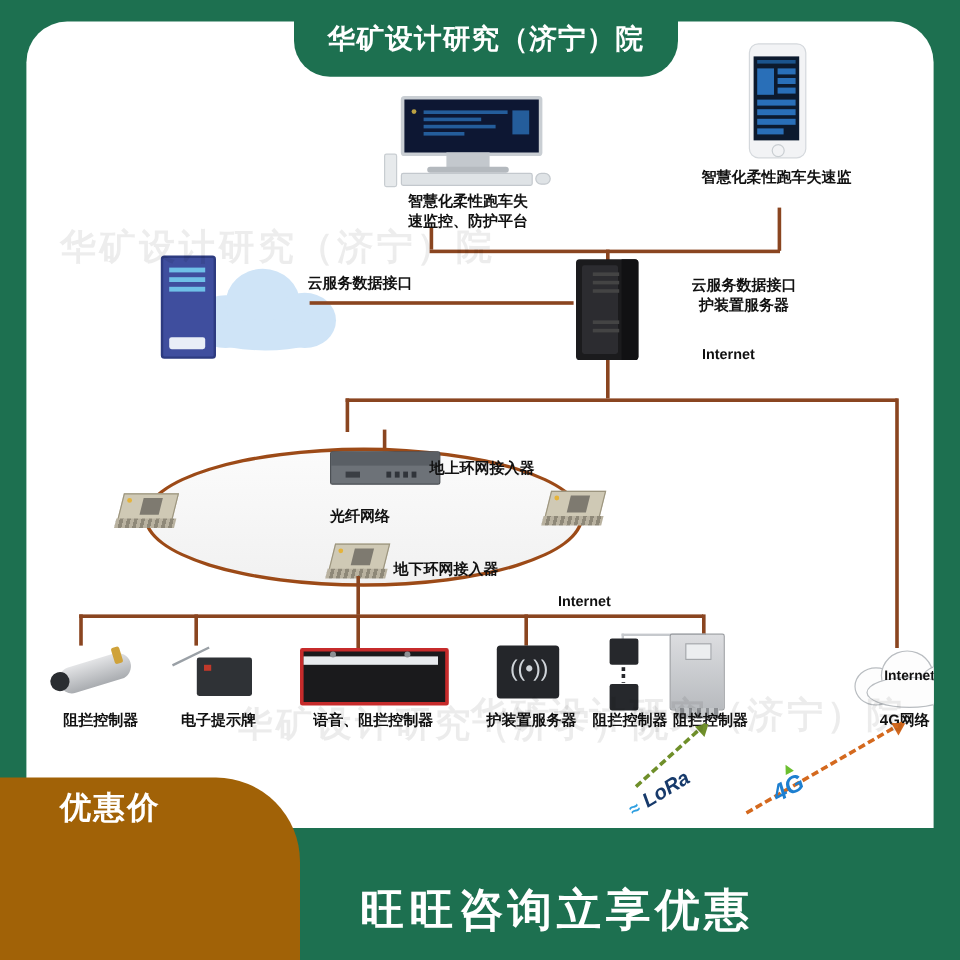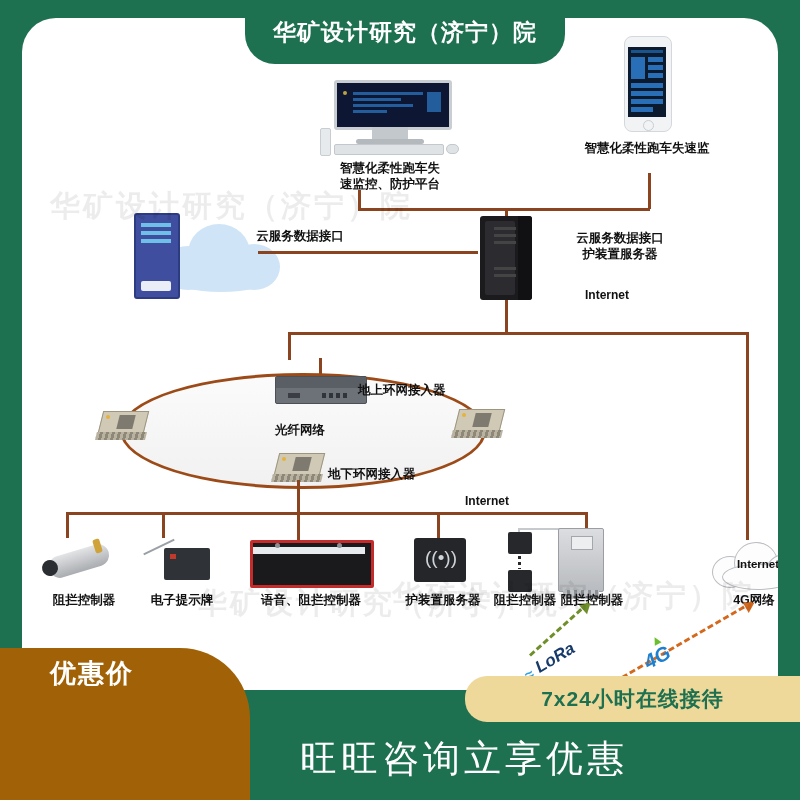--- a/index.html
+++ b/index.html
@@ -151,21 +151,21 @@
   }
   .promo-left .p1{position:absolute;left:50px;top:8px;color:#fff;font-size:26px;font-weight:bold;letter-spacing:2px;}
   .promo-left .p2{position:absolute;left:14px;top:34px;color:#fff;font-size:78px;font-weight:bold;line-height:84px;letter-spacing:2px;}
 
   .promo-diag{
     position:absolute;left:150px;top:690px;width:680px;height:120px;background:#1d7050;
     transform:skewX(-11deg);z-index:48;
   }
   .promo-bottom-text{
     position:absolute;left:300px;top:734px;width:500px;z-index:60;
-    color:#fff;font-size:37px;font-weight:normal;letter-spacing:4px;white-space:nowrap;
+    color:#fff;font-size:37px;font-weight:bold;letter-spacing:4px;white-space:nowrap;
   }
   .promo-pill{
     position:absolute;left:465px;top:676px;width:335px;height:46px;background:#eed89a;
     border-radius:22px 0 0 22px;z-index:52;display:flex;align-items:center;justify-content:center;
   }
   .promo-pill span{color:#1d7050;font-size:21px;font-weight:bold;letter-spacing:1px;}
 </style>
 </head>
 <body>
 
@@ -381,18 +381,15 @@
   <div class="title-pill">
     <span>华矿设计研究（济宁）院</span>
   </div>
 
   <div class="promo-diag"></div>
 
   <div class="promo-left">
     <div class="p1">优惠价</div>
   </div>
 
-  <div class="promo-pill">
-    <span>7x24小时在线接待</span>
-  </div>
 
   <div class="promo-bottom-text">旺旺咨询立享优惠</div>
 </div>
 
 </body></html>

